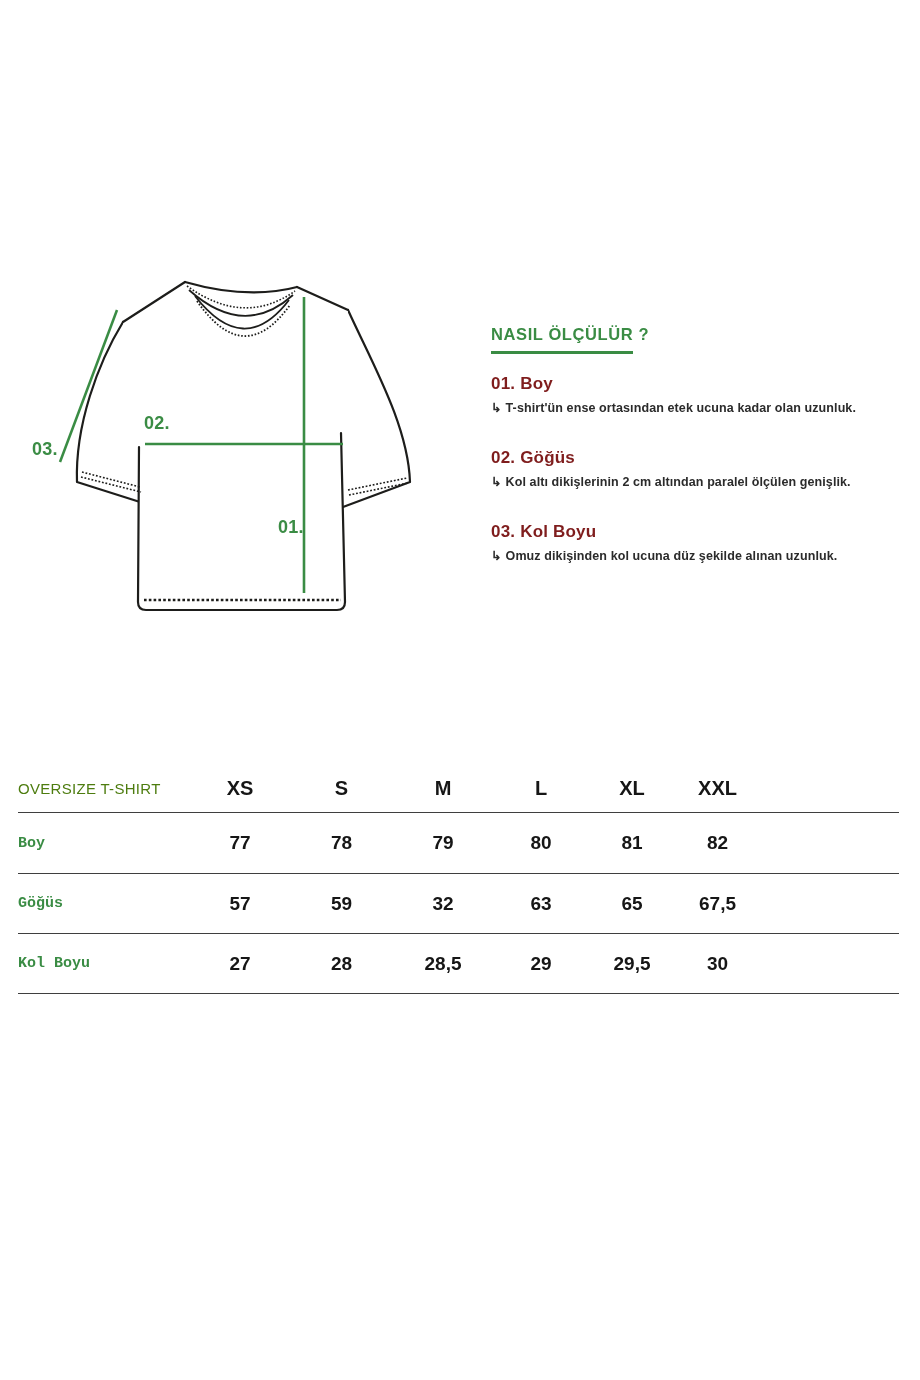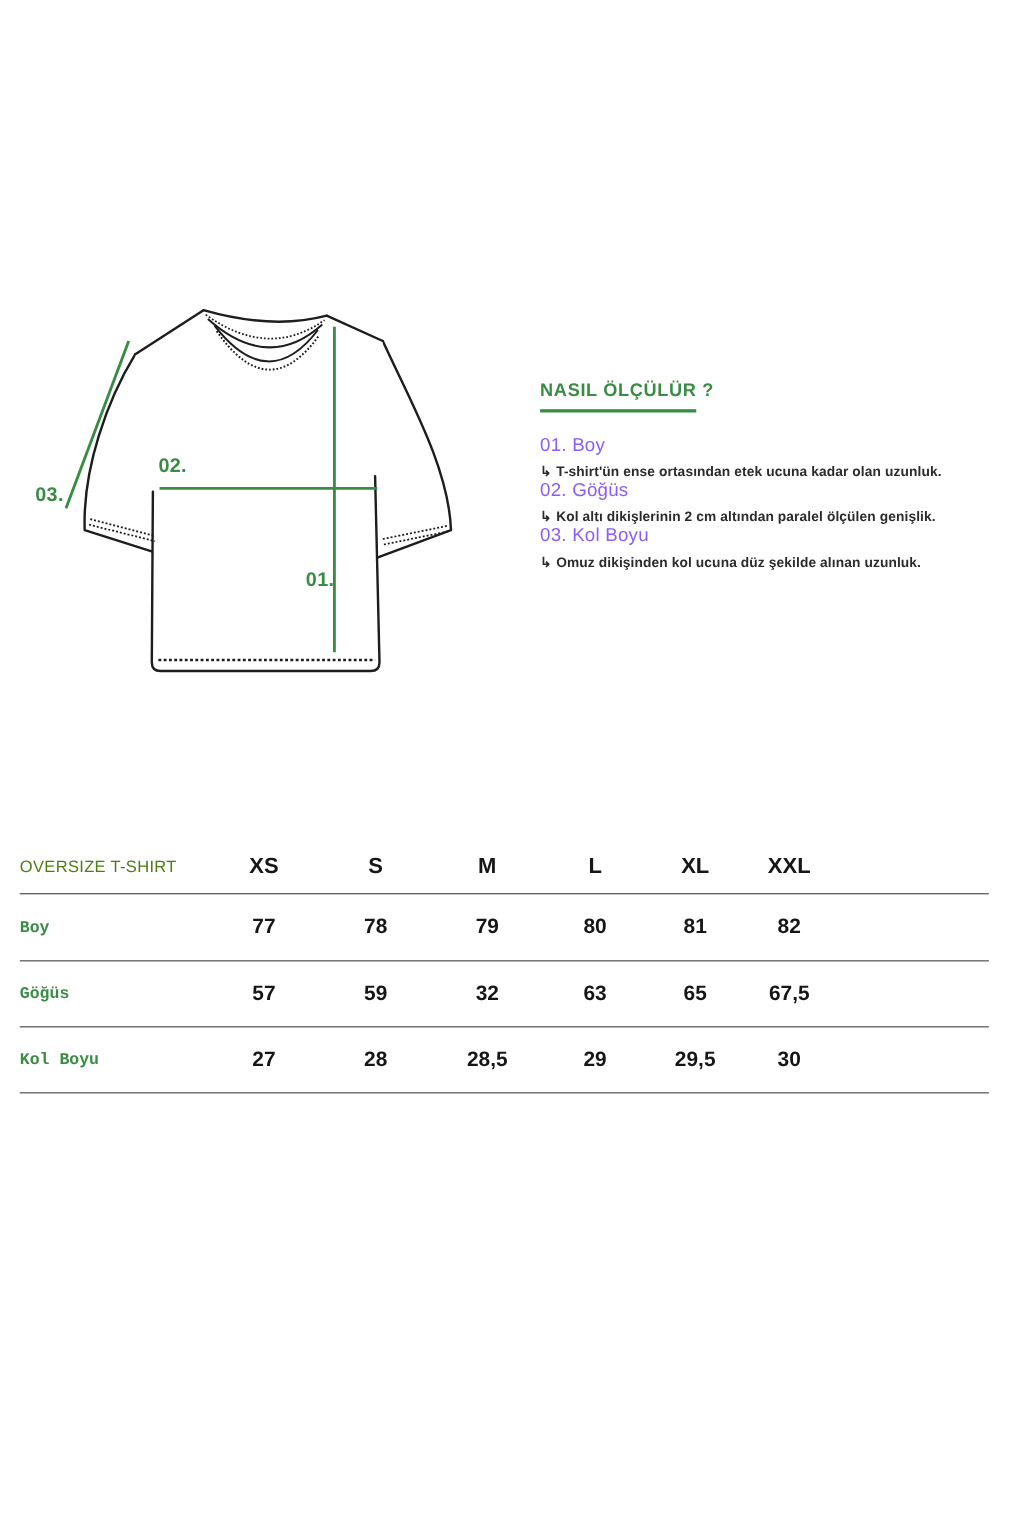--- a/index.html
+++ b/index.html
@@ -8,26 +8,26 @@
 
   
   .tshirt-svg{position:absolute;left:20px;top:255px;width:450px;height:390px;}
   .measure-label{position:absolute;color:#3a8c44;font-size:18px;font-weight:600;letter-spacing:.3px;line-height:1;}
   .lbl-01{left:278px;top:518px;}
   .lbl-02{left:144px;top:414px;}
   .lbl-03{left:32px;top:440px;}
 
   
   .howto{position:absolute;left:491px;top:326px;width:400px;}
-  .howto-title{color:#3a8c44;font-size:16.5px;font-weight:700;letter-spacing:.6px;line-height:1;margin-top:21px;}
+  .howto-title{color:#3a8c44;font-size:16.5px;font-weight:700;letter-spacing:.6px;line-height:1;}
   .howto-underline{width:142px;height:3.5px;background:#3a8c44;margin-top:8px;}
-  .howto-item{}
+  .howto-item{margin-top:33px;}
   .howto-item:nth-of-type(2){margin-top:27px;}
   .howto-item:nth-of-type(3){margin-top:21px;}
-  .howto-item-title{color:#8b5cf6;font-size:17px;font-weight:400;letter-spacing:.2px;line-height:1;}
+  .howto-item-title{color:#7f1d1d;font-size:17px;font-weight:700;letter-spacing:.2px;line-height:1;}
   .howto-item-desc{margin-top:10px;color:#2b2b2b;font-size:12.5px;font-weight:700;line-height:1.1;letter-spacing:.1px;}
   .arrow-ico{display:inline-block;margin-right:4px;font-weight:700;}
 
   
   .size-table{position:absolute;left:18px;top:765px;width:881px;}
   .st-row{display:flex;align-items:center;border-bottom:1.5px solid #3f3f3f;}
   .st-row.header{height:47px;}
   .st-row.r1{height:60px;}
   .st-row.r2{height:59px;}
   .st-row.r3{height:59px;}

